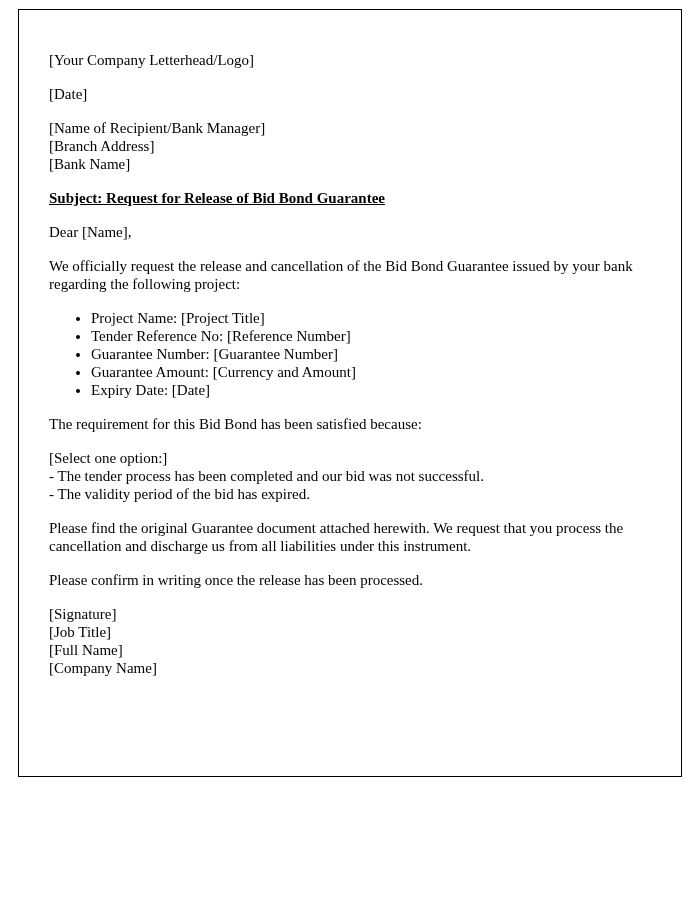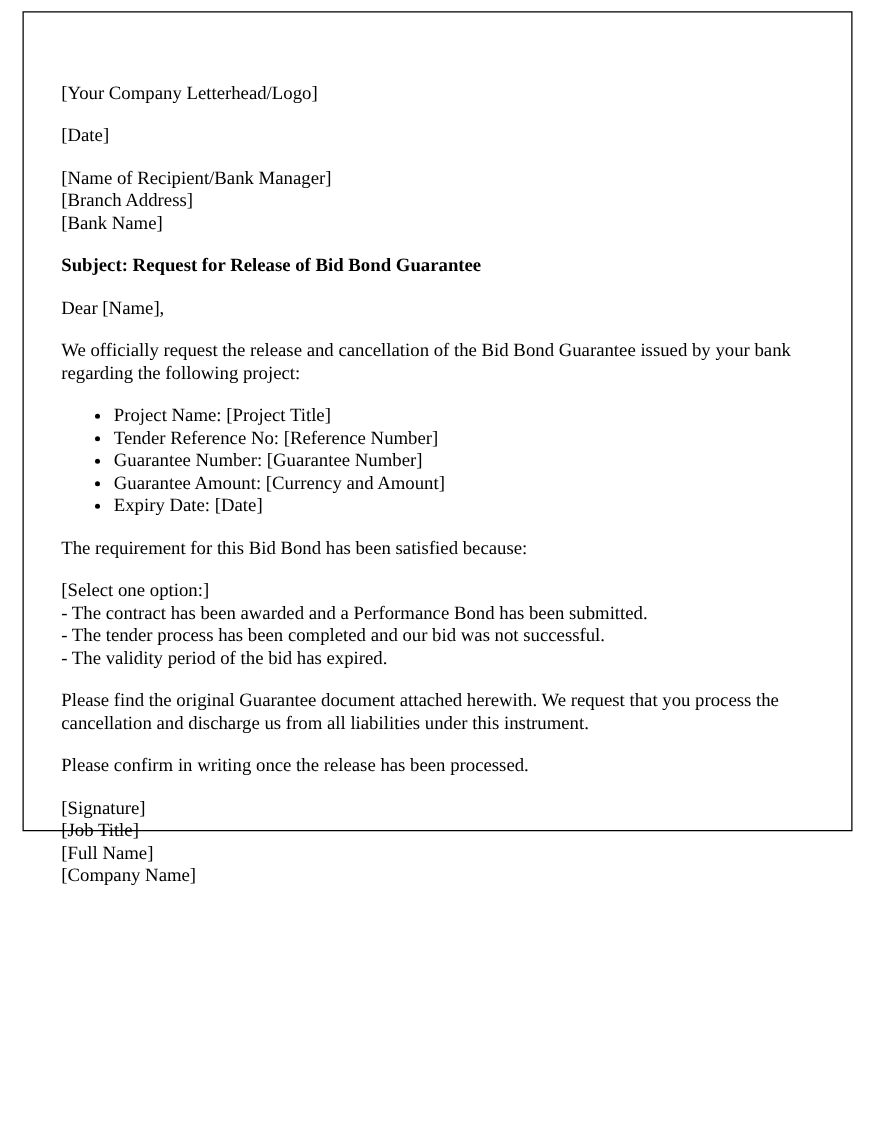--- a/index.html
+++ b/index.html
@@ -13,37 +13,38 @@
     font-family: "Liberation Serif", "DejaVu Serif", serif;
     color: #000000;
     position: relative;
   }
   .page {
     box-sizing: border-box;
     position: absolute;
     left: 18px;
     top: 9px;
     width: 664px;
-    height: 656px;
+    height: 768px;
     border: 1px solid #000000;
-    padding: 56px 30px 30px 30px;
+    padding: 41px 30px 30px 30px;
     background: #ffffff;
   }
   .para, .line, li {
     font-size: 15px;
     line-height: 18px;
   }
   .para {
     margin: 0 0 16px 0;
   }
   .block {
     margin: 0 0 16px 0;
   }
   .bold {
     font-weight: bold;
+    text-decoration: underline;
   }
   ul.details {
     margin: 0 0 16px 0;
     padding-left: 42px;
     list-style-type: disc;
   }
   ul.details li {
     margin: 0;
   }
   .detail-label {
@@ -76,21 +77,20 @@
     <li><span class="detail-label">Tender Reference No:</span> <span>[Reference Number]</span></li>
     <li><span class="detail-label">Guarantee Number:</span> <span>[Guarantee Number]</span></li>
     <li><span class="detail-label">Guarantee Amount:</span> <span>[Currency and Amount]</span></li>
     <li><span class="detail-label">Expiry Date:</span> <span>[Date]</span></li>
   </ul>
 
   <p class="para">The requirement for this Bid Bond has been satisfied because:</p>
 
   <div class="block">
     <div class="line">[Select one option:]</div>
-    <div class="line">- The contract has been awarded and a Performance Bond has been submitted.</div>
     <div class="line">- The tender process has been completed and our bid was not successful.</div>
     <div class="line">- The validity period of the bid has expired.</div>
   </div>
 
   <p class="para">Please find the original Guarantee document attached herewith. We request that you process the cancellation and discharge us from all liabilities under this instrument.</p>
 
   <p class="para">Please confirm in writing once the release has been processed.</p>
 
 
   <div class="block">

